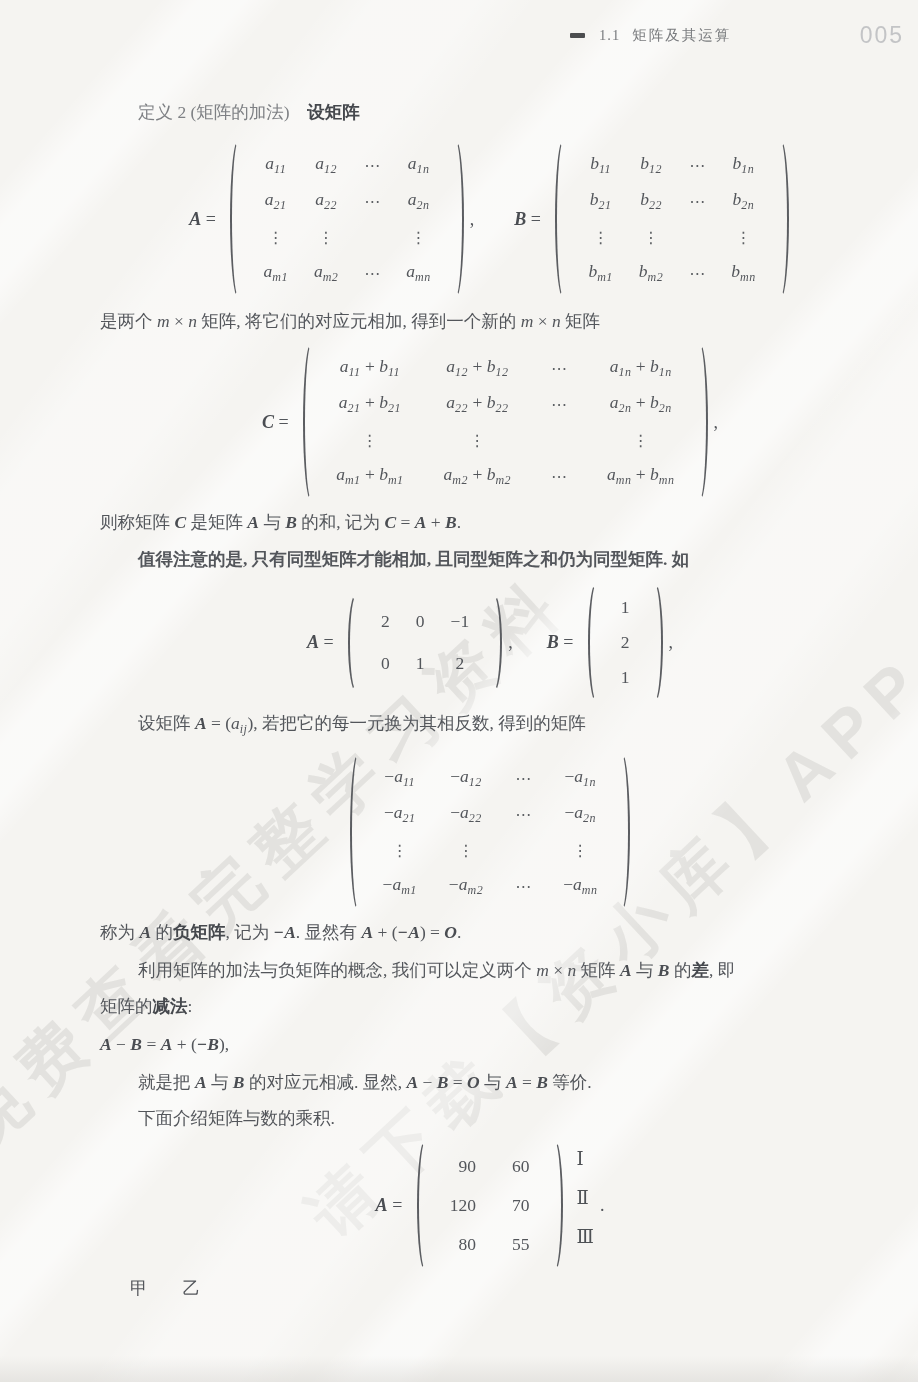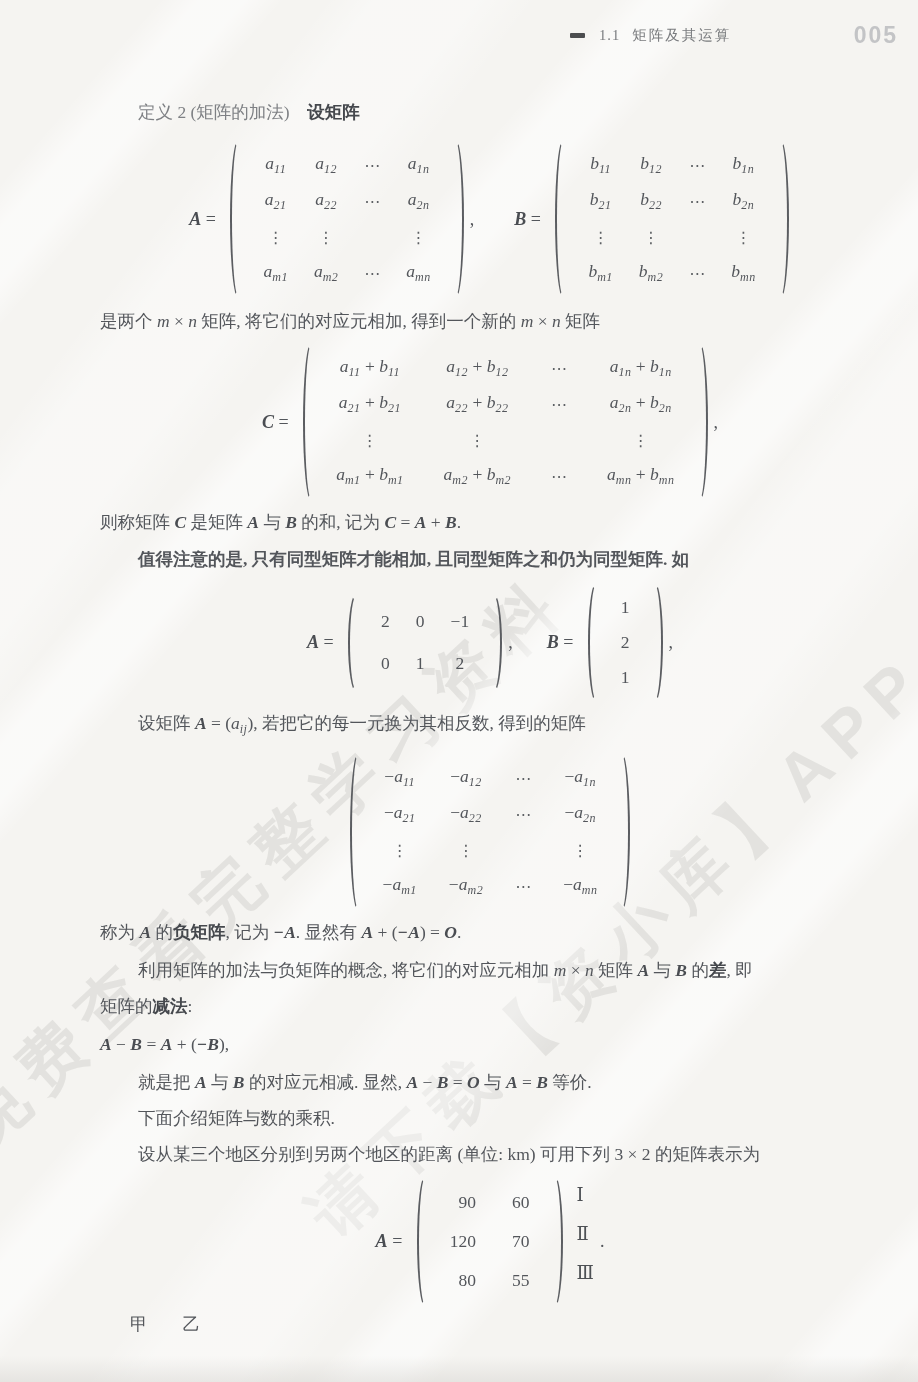--- a/index.html
+++ b/index.html
@@ -23,22 +23,22 @@
     font-weight:bold;color:rgba(138,136,132,.16);letter-spacing:14px;white-space:nowrap;
     transform-origin:0 50%;}
   .wm1{font-size:66px;left:-30px;top:1090px;transform:rotate(-43deg);}
   .wm2{font-size:66px;left:320px;top:1180px;transform:rotate(-43deg);}
   
   header{position:absolute;left:570px;top:26px;display:flex;align-items:center;z-index:3;
     font-family:"Liberation Serif","DejaVu Serif",serif;color:#797b7e;font-size:14.5px;}
   .hbar{display:inline-block;width:15px;height:5px;background:#4c4d4f;border-radius:1px;margin-right:14px;}
   .hsec{margin-right:12px;letter-spacing:1px;}
   .htitle{letter-spacing:2px;}
-  .pagenum{position:absolute;right:20px;top:22px;z-index:3;color:#c3c4c6;
-    font-family:"Liberation Sans","DejaVu Sans",sans-serif;font-size:23px;letter-spacing:2px;font-weight:bold;}
+  .pagenum{position:absolute;right:14px;top:22px;z-index:3;color:#c3c4c6;
+    font-family:"Liberation Sans","DejaVu Sans",sans-serif;font-size:23px;letter-spacing:2px;font-weight:normal;}
   
   main{position:relative;z-index:3;padding:98px 0 0 100px;width:780px;}
   .para{font-size:17.5px;line-height:29px;white-space:nowrap;color:#53565b;}
   .para.indent{padding-left:38px;}
   .para.center{text-align:left;padding-left:0;}
   .formula{display:flex;justify-content:center;align-items:center;}
   .sg{white-space:pre;}
   .sg.p{font-family:"Liberation Serif","DejaVu Serif",serif;}
   .sg.d{color:#7e8084;}
   .sg.b{font-weight:bold;color:#45484d;}
@@ -203,26 +203,25 @@
             <span class="mcell"><span class="sg dt">⋮</span></span>
             <span class="mcell"><span class="sg r">−</span><span class="sg m">a</span><span class="sg sub">m1</span></span>
             <span class="mcell"><span class="sg r">−</span><span class="sg m">a</span><span class="sg sub">m2</span></span>
             <span class="mcell"><span class="sg dt">⋯</span></span>
             <span class="mcell"><span class="sg r">−</span><span class="sg m">a</span><span class="sg sub">mn</span></span>
           </span>
           <span class="paren r"></span>
         </span>
       </div>
       <div class="para" style="margin-top: 6px;"><span class="sg p">称为 </span><span class="sg bm">A</span><span class="sg p"> 的</span><span class="sg b">负矩阵</span><span class="sg p">, 记为 </span><span class="sg bm">−A</span><span class="sg p">. 显然有 </span><span class="sg bm">A</span><span class="sg r"> + (</span><span class="sg bm">−A</span><span class="sg r">) = </span><span class="sg bm">O</span><span class="sg p">.</span></div>
-      <div class="para indent" style="margin-top: 9px;"><span class="sg p">利用矩阵的加法与负矩阵的概念, 将它们的对应元相加 </span><span class="sg m">m</span><span class="sg r"> × </span><span class="sg m">n</span><span class="sg p"> 矩阵 </span><span class="sg bm">A</span><span class="sg p"> 与 </span><span class="sg bm">B</span><span class="sg p"> 的</span><span class="sg b">差</span><span class="sg p">, 即</span></div>
+      <div class="para indent" style="margin-top: 9px;"><span class="sg p">利用矩阵的加法与负矩阵的概念, 我们可以定义两个 </span><span class="sg m">m</span><span class="sg r"> × </span><span class="sg m">n</span><span class="sg p"> 矩阵 </span><span class="sg bm">A</span><span class="sg p"> 与 </span><span class="sg bm">B</span><span class="sg p"> 的</span><span class="sg b">差</span><span class="sg p">, 即</span></div>
       <div class="para" style="margin-top: 7px;"><span class="sg p">矩阵的</span><span class="sg b">减法</span><span class="sg p">:</span></div>
       <div class="para center" style="margin-top: 9px;"><span class="sg bm">A</span><span class="sg r"> − </span><span class="sg bm">B</span><span class="sg r"> = </span><span class="sg bm">A</span><span class="sg r"> + (</span><span class="sg bm">−B</span><span class="sg r">),</span></div>
       <div class="para indent" style="margin-top: 9px;"><span class="sg p">就是把 </span><span class="sg bm">A</span><span class="sg p"> 与 </span><span class="sg bm">B</span><span class="sg p"> 的对应元相减. 显然, </span><span class="sg bm">A</span><span class="sg r"> − </span><span class="sg bm">B</span><span class="sg r"> = </span><span class="sg bm">O</span><span class="sg p"> 与 </span><span class="sg bm">A</span><span class="sg r"> = </span><span class="sg bm">B</span><span class="sg p"> 等价.</span></div>
       <div class="para indent" style="margin-top: 7px;"><span class="sg p">下面介绍矩阵与数的乘积.</span></div>
-      <div class="para indent" style="margin-top: 7px;"><span class="sg p">设从某三个地区分别到另两个地区的距离 (单位: </span><span class="sg r">km</span><span class="sg p">) 可用下列 </span><span class="sg r">3 × 2</span><span class="sg p"> 的矩阵表示为</span></div>
       <div class="formula" style="margin-top: 6px;">
         <span class="mlabel"><span class="sg bm">A</span><span class="sg r"> = </span></span>
         <span class="mat">
           <span class="paren l"></span>
           <span class="mgrid" style="grid-template-columns: repeat(2, auto); column-gap: 36px; grid-auto-rows: 39px; justify-items: end;">
             <span class="mcell"><span class="sg r">90</span></span>
             <span class="mcell"><span class="sg r">60</span></span>
             <span class="mcell"><span class="sg r">120</span></span>
             <span class="mcell"><span class="sg r">70</span></span>
             <span class="mcell"><span class="sg r">80</span></span>

